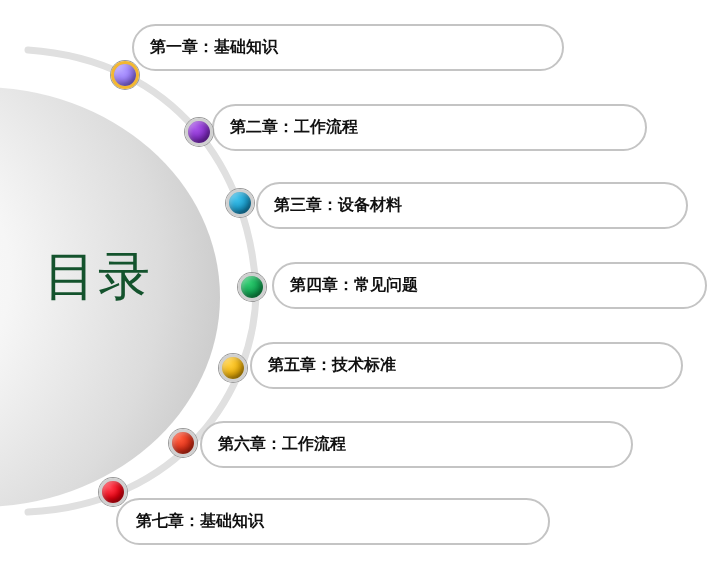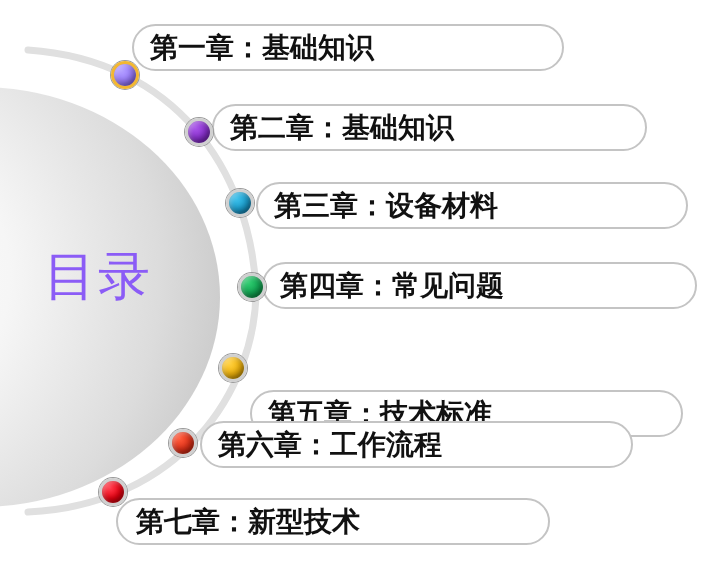--- a/index.html
+++ b/index.html
@@ -11,36 +11,36 @@
   .canvas { position: absolute; left: 0; top: 0; width: 720px; height: 561px; }
   .big-circle {
     position: absolute;
     left: -260px; top: 87px;
     width: 480px; height: 420px;
     border-radius: 50%;
     background: radial-gradient(circle at 25% 45%, #ffffff 0%, #f6f6f6 35%, #dcdcdc 70%, #bdbdbd 100%);
   }
   .title {
     position: absolute; left: 44px; top: 250px;
-    font-size: 52px; color: #8b5cf6; letter-spacing: 2px;
+    font-size: 52px; color: #14532d; letter-spacing: 2px;
     font-family: "DejaVu Serif", "Liberation Serif", serif;
     line-height: 1;
   }
   svg.arc { position: absolute; left: 0; top: 0; }
   .pill {
     position: absolute;
     height: 47px;
     border: 2px solid #c4c4c4;
     border-radius: 26px;
     background: #fff;
     box-sizing: border-box;
     display: flex; align-items: center;
     padding-left: 16px;
     font-family: "DejaVu Sans", "Liberation Sans", sans-serif;
-    font-size: 28px; color: #111; font-weight: bold;
+    font-size: 16px; color: #111; font-weight: bold;
     white-space: nowrap;
   }
   .dot {
     position: absolute;
     width: 28px; height: 28px; border-radius: 50%;
     box-sizing: border-box;
     border: 3px solid #d0d0d0;
     box-shadow: 0 0 0 1px #9a9a9a, inset -3px -4px 6px rgba(0,0,0,0.35), inset 2px 2px 4px rgba(255,255,255,0.35);
   }
 </style>
@@ -53,36 +53,36 @@
   <svg class="arc" width="720" height="561">
     <path d="M 28 50 C 175 60, 250 170, 256 290 C 256 390, 180 505, 28 512" fill="none" stroke="#e0e0e0" stroke-width="7" stroke-linecap="round"></path>
   </svg>
 
   <div class="title">目录</div>
 
   <div class="pill" style="left:132px; top:24px; width:432px;">
     <span>第一章：基础知识</span>
   </div>
   <div class="pill" style="left:212px; top:104px; width:435px;">
-    <span>第二章：基础知识</span>
+    <span>第二章：工作流程</span>
   </div>
   <div class="pill" style="left:256px; top:182px; width:432px;text-align:right;">
     <span>第三章：设备材料</span>
   </div>
-  <div class="pill" style="left:262px; top:262px; width:435px;">
+  <div class="pill" style="left:272px; top:262px; width:435px;">
     <span>第四章：常见问题</span>
   </div>
-  <div class="pill" style="left:250px; top:342px; width:433px;margin-top:48px;">
+  <div class="pill" style="left:250px; top:342px; width:433px;">
     <span>第五章：技术标准</span>
   </div>
   <div class="pill" style="left:200px; top:421px; width:433px;">
     <span>第六章：工作流程</span>
   </div>
   <div class="pill" style="left:116px; top:498px; width:434px; padding-left:18px;">
-    <span>第七章：新型技术</span>
+    <span>第七章：基础知识</span>
   </div>
 
   <div class="dot" style="left:111px; top:61px; background: radial-gradient(circle at 35% 30%, #b3a0ff, #9a7cff 55%, #6b4fd0); border-color:#f2b731;"></div>
   <div class="dot" style="left:185px; top:118px; background: radial-gradient(circle at 35% 30%, #a855e8, #8a2fd0 55%, #5a1590);"></div>
   <div class="dot" style="left:226px; top:189px; background: radial-gradient(circle at 35% 30%, #3ec0ea, #1a9fd0 55%, #0e5d85);"></div>
   <div class="dot" style="left:238px; top:273px; background: radial-gradient(circle at 35% 30%, #30cc70, #11a853 55%, #076a30);"></div>
   <div class="dot" style="left:219px; top:354px; background: radial-gradient(circle at 35% 30%, #ffd040, #f2b40a 55%, #9a6e00);"></div>
   <div class="dot" style="left:169px; top:429px; background: radial-gradient(circle at 35% 30%, #ff5a3a, #e03018 55%, #9a1808);"></div>
   <div class="dot" style="left:99px; top:478px; background: radial-gradient(circle at 35% 30%, #ff4050, #ee0010 55%, #a00008);"></div>
 </div>

